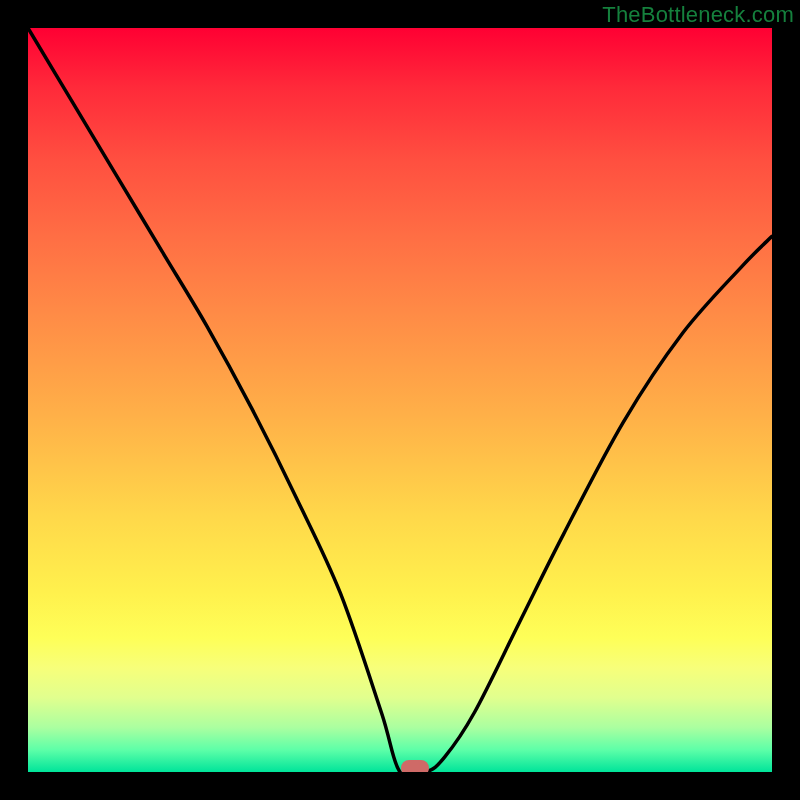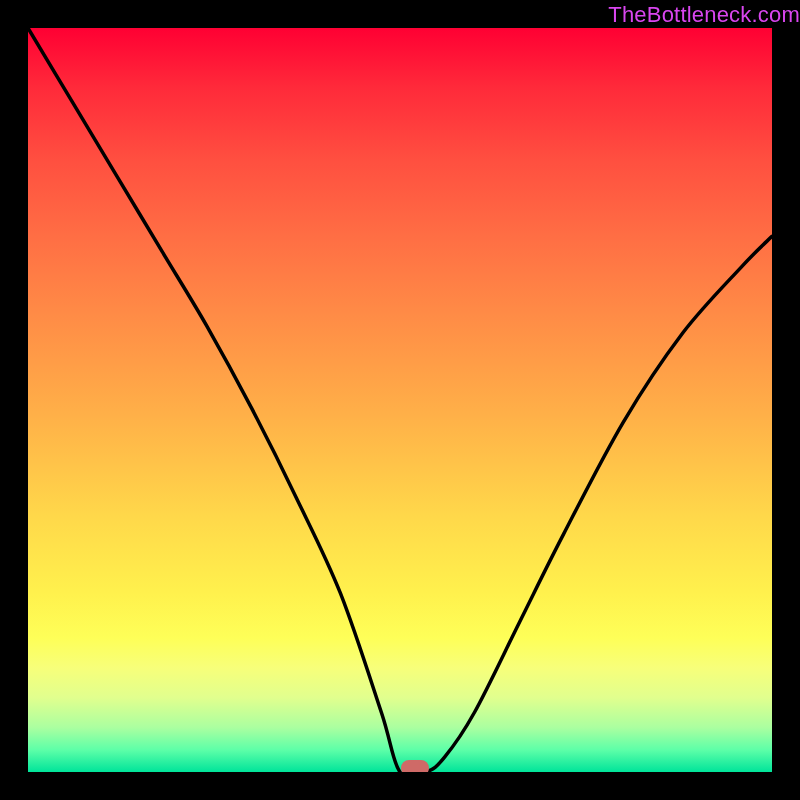--- a/index.html
+++ b/index.html
@@ -13,22 +13,22 @@
   }
   .frame {
     position: relative;
     width: 800px;
     height: 800px;
     background: #000;
   }
   .watermark {
     position: absolute;
     top: 2px;
-    right: 0;
-    color: #d946ef;
+    right: 6px;
+    color: #15803d;
     font-size: 22px;
     font-weight: 500;
     letter-spacing: 0.2px;
     z-index: 10;
   }
   .plot-area {
     position: absolute;
     left: 28px;
     top: 28px;
     width: 744px;

